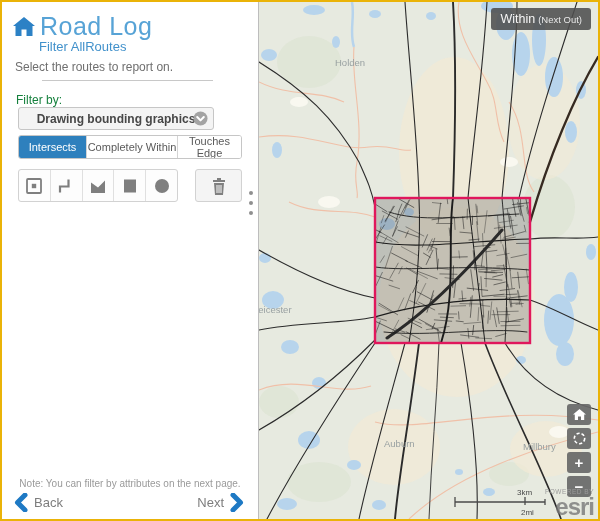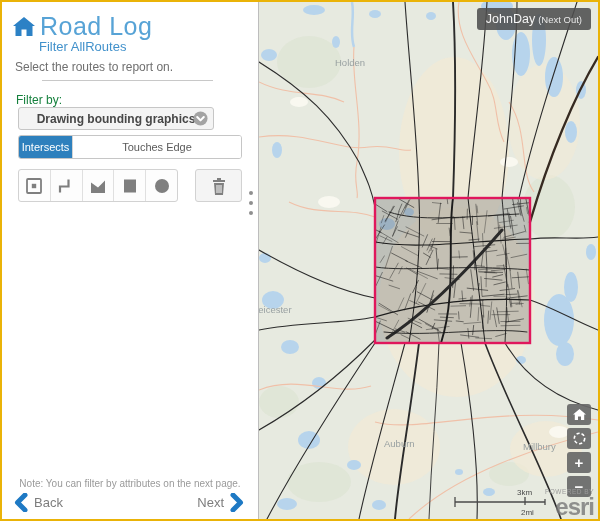--- a/index.html
+++ b/index.html
@@ -33,21 +33,21 @@
     display:flex; border:1px solid #c6c6c6; border-radius:3px; overflow:hidden; background:#fff;
   }
   .seg-btn {
     font-size:11px; color:#5a5a5a; background:#fff; border:none; cursor:pointer;
     border-right:1px solid #d4d4d4; height:100%;
     display:flex; align-items:center; justify-content:center;
     font-family:"Liberation Sans", sans-serif;
   }
   .seg-btn:last-child { border-right:none; }
   .seg-btn.active { background:#2e80bd; color:#fff; }
-  .seg-0 { width:54px; } .seg-1 { width:91px; } .seg-2 { flex:1; }
+  .seg-0 { width:68px; } .seg-1 { width:91px; } .seg-2 { flex:1; }
   .tools-group {
     position:absolute; left:16px; top:167px; width:160px; height:33px;
     display:flex; background:#fdfdfd; border:1px solid #d2d2d2; border-radius:3px;
   }
   .tool-btn {
     flex:1; display:flex; align-items:center; justify-content:center;
     border-right:1px solid #e0e0e0; background:transparent; cursor:pointer; border-top:none; border-bottom:none; border-left:none;
   }
   .tool-btn:last-child { border-right:none; }
   .trash-btn {
@@ -106,20 +106,21 @@
     <div class="dropdown">
       <span class="dropdown-label">Drawing bounding graphics</span>
       <svg class="dropdown-chev" viewBox="0 0 16 16">
         <circle cx="8" cy="8" r="7.5" fill="#a3a3a3"></circle>
         <polyline points="4.5,6.5 8,10 11.5,6.5" fill="none" stroke="#fff" stroke-width="2.2" stroke-linecap="round" stroke-linejoin="round"></polyline>
       </svg>
     </div>
 
     <div class="segmented">
       <button class="seg-btn seg-0 active">Intersects</button>
+      <button class="seg-btn seg-1">Completely Within</button>
       <button class="seg-btn seg-2">Touches Edge</button>
     </div>
 
     <div class="tools-group">
       <button class="tool-btn">
         <svg width="20" height="20" viewBox="0 0 20 20">
           <rect x="3" y="3" width="14" height="14" fill="none" stroke="#7f7f7f" stroke-width="1.8" rx="1"></rect>
           <rect x="7.8" y="7.8" width="4.4" height="4.4" fill="#7f7f7f"></rect>
         </svg>
       </button>
@@ -491,21 +492,21 @@
         <line x1="196" y1="500" x2="286" y2="500"></line>
         <line x1="196" y1="495" x2="196" y2="505"></line>
         <line x1="266" y1="495" x2="266" y2="503"></line>
         <line x1="286" y1="497" x2="286" y2="503"></line>
       </g>
       <text x="258" y="493" fill="#4a4a4a" font-size="8" font-family="Liberation Sans, sans-serif">3km</text>
       <text x="262" y="513" fill="#4a4a4a" font-size="8" font-family="Liberation Sans, sans-serif">2mi</text>
     </svg>
 
     <button class="user-btn">
-      <span>JohnDay</span><span class="signout">(Next Out)</span>
+      <span>Within</span><span class="signout">(Next Out)</span>
     </button>
 
     <div class="map-controls">
       <button class="ctrl-btn">
         <svg width="13" height="12" viewBox="0 0 13 12">
           <path d="M6.5 0 L0 5.5 L1.8 5.5 L1.8 11 L5 11 L5 7.5 L8 7.5 L8 11 L11.2 11 L11.2 5.5 L13 5.5 Z" fill="#fff"></path>
         </svg>
       </button>
       <button class="ctrl-btn">
         <svg width="15" height="15" viewBox="0 0 15 15">

